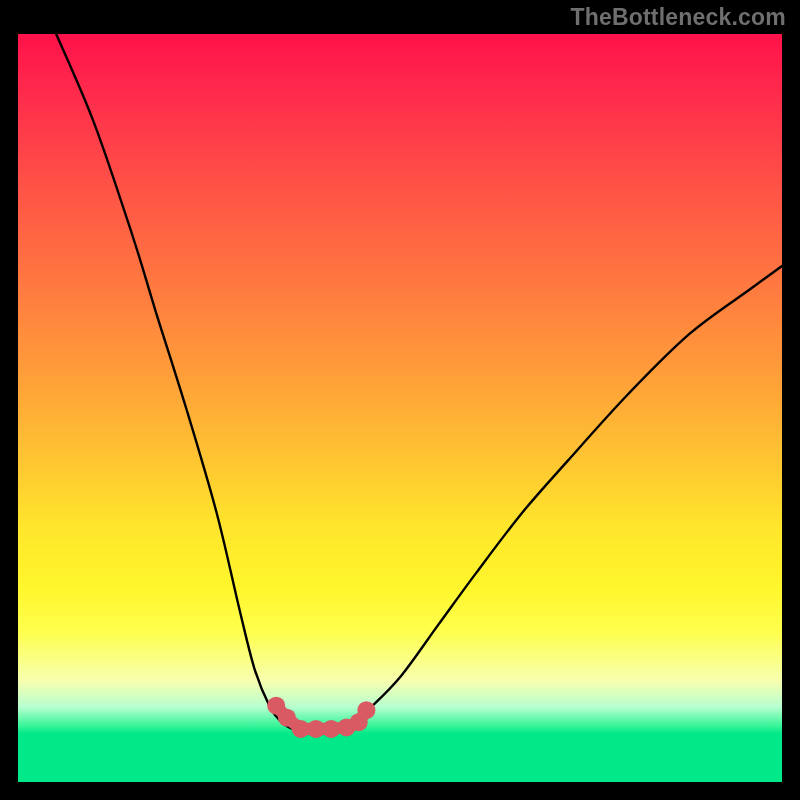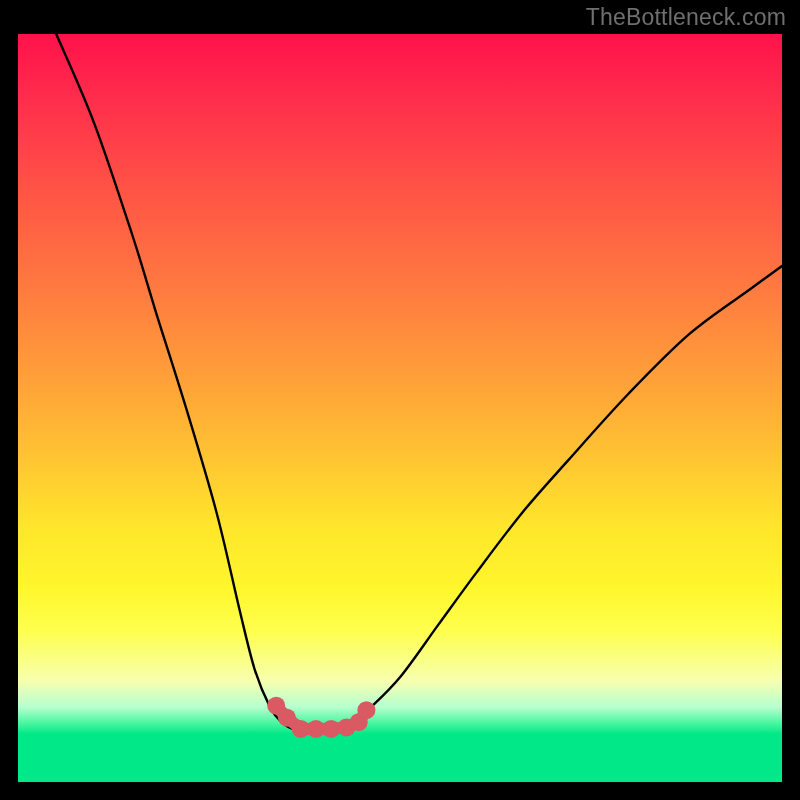--- a/index.html
+++ b/index.html
@@ -43,21 +43,21 @@
       #00e887 93.6%,
       #00e887 100%
     );
   }
   .watermark {
     position: absolute;
     top: 4px;
     right: 14px;
     color: #6f6f6f;
     font-size: 23px;
-    font-weight: 400;
+    font-weight: 700;
     letter-spacing: 0.2px;
   }
   svg.curve {
     position: absolute;
     left: 0;
     top: 0;
     width: 764px;
     height: 748px;
   }
 </style>

